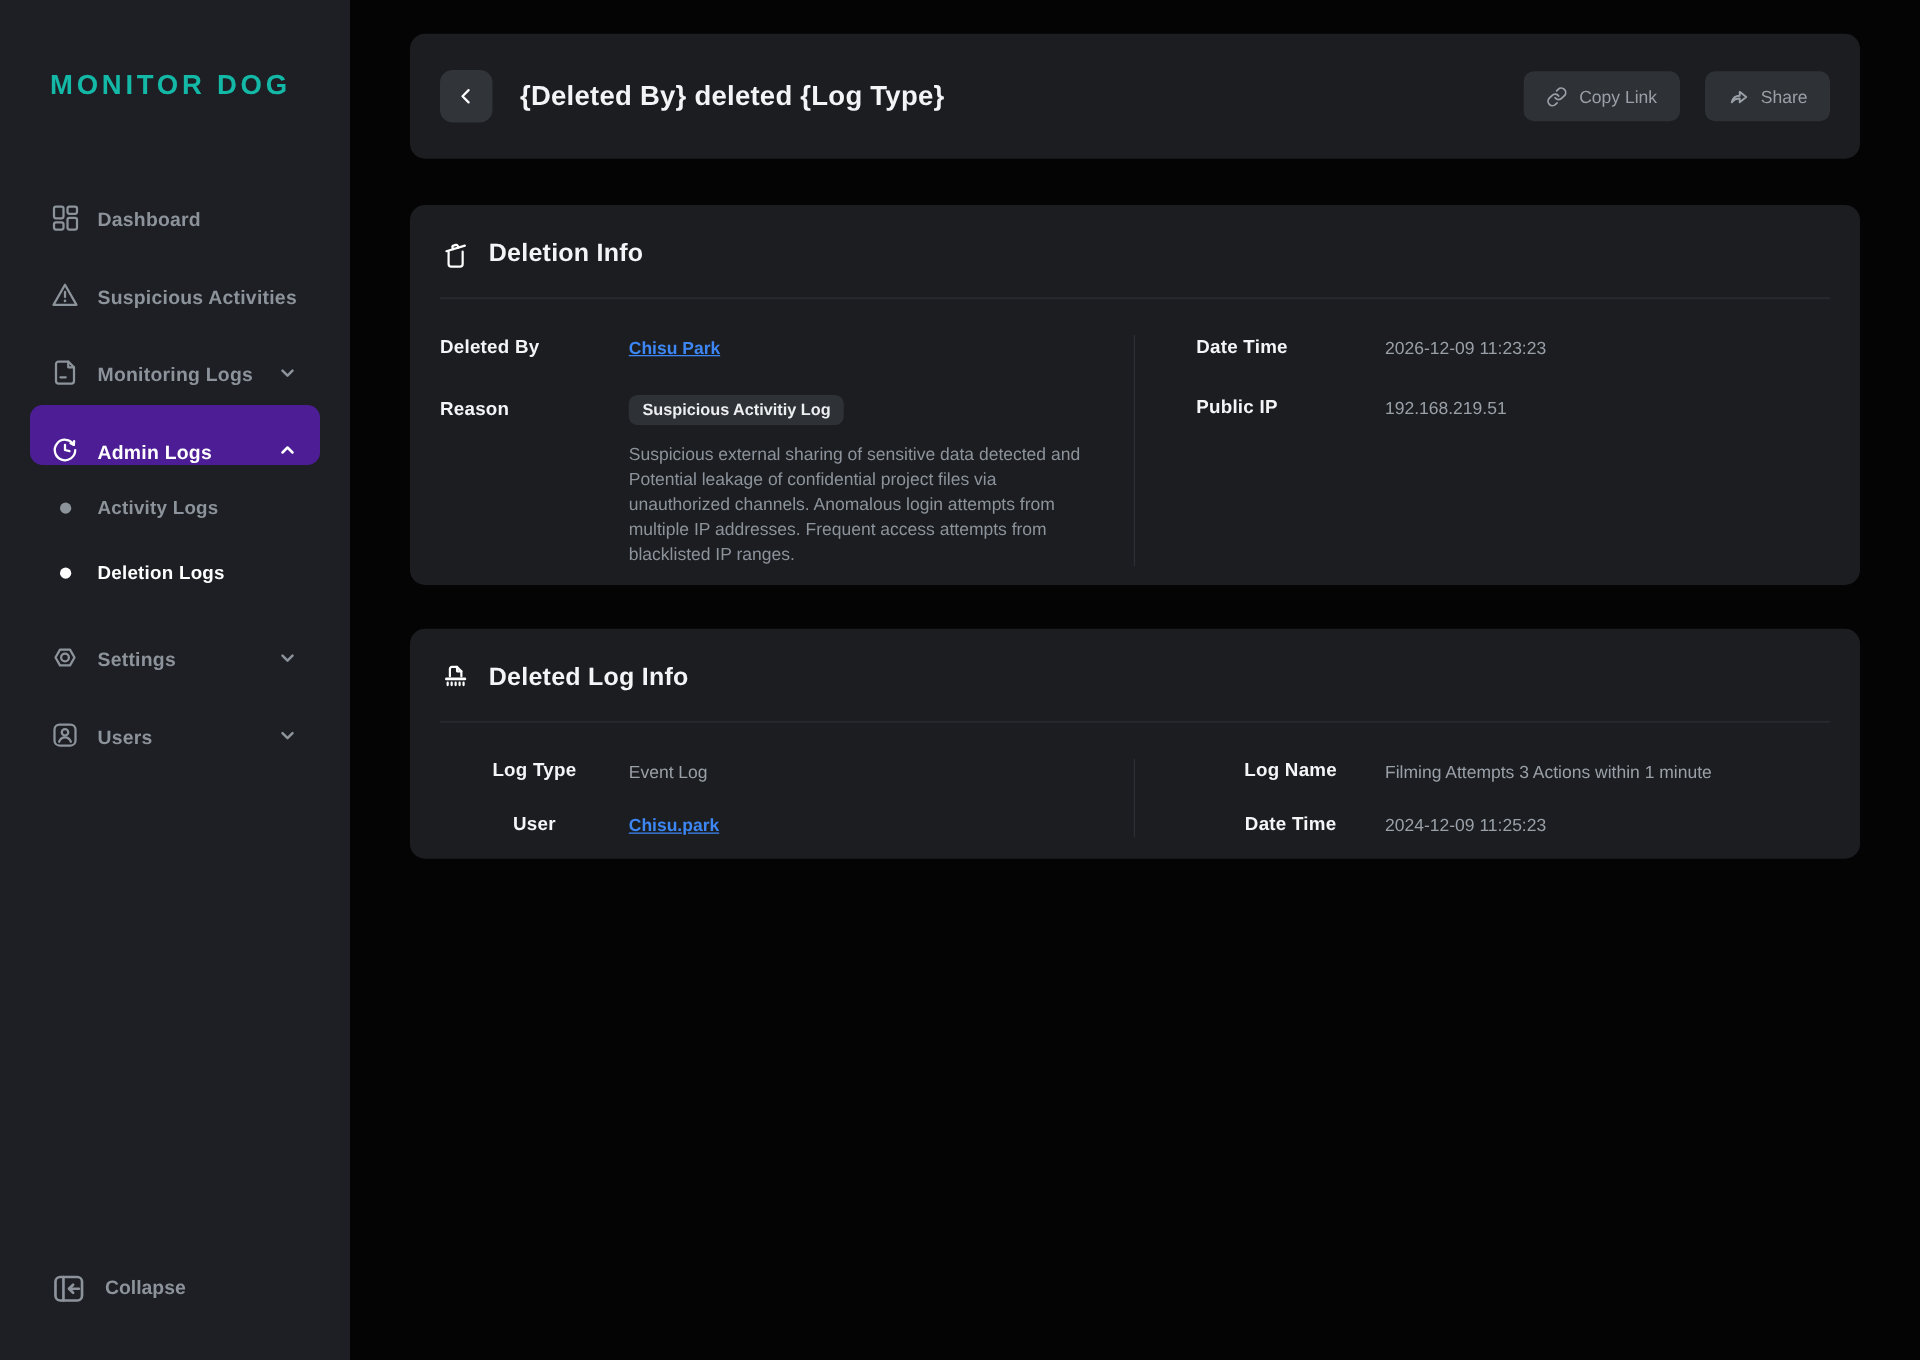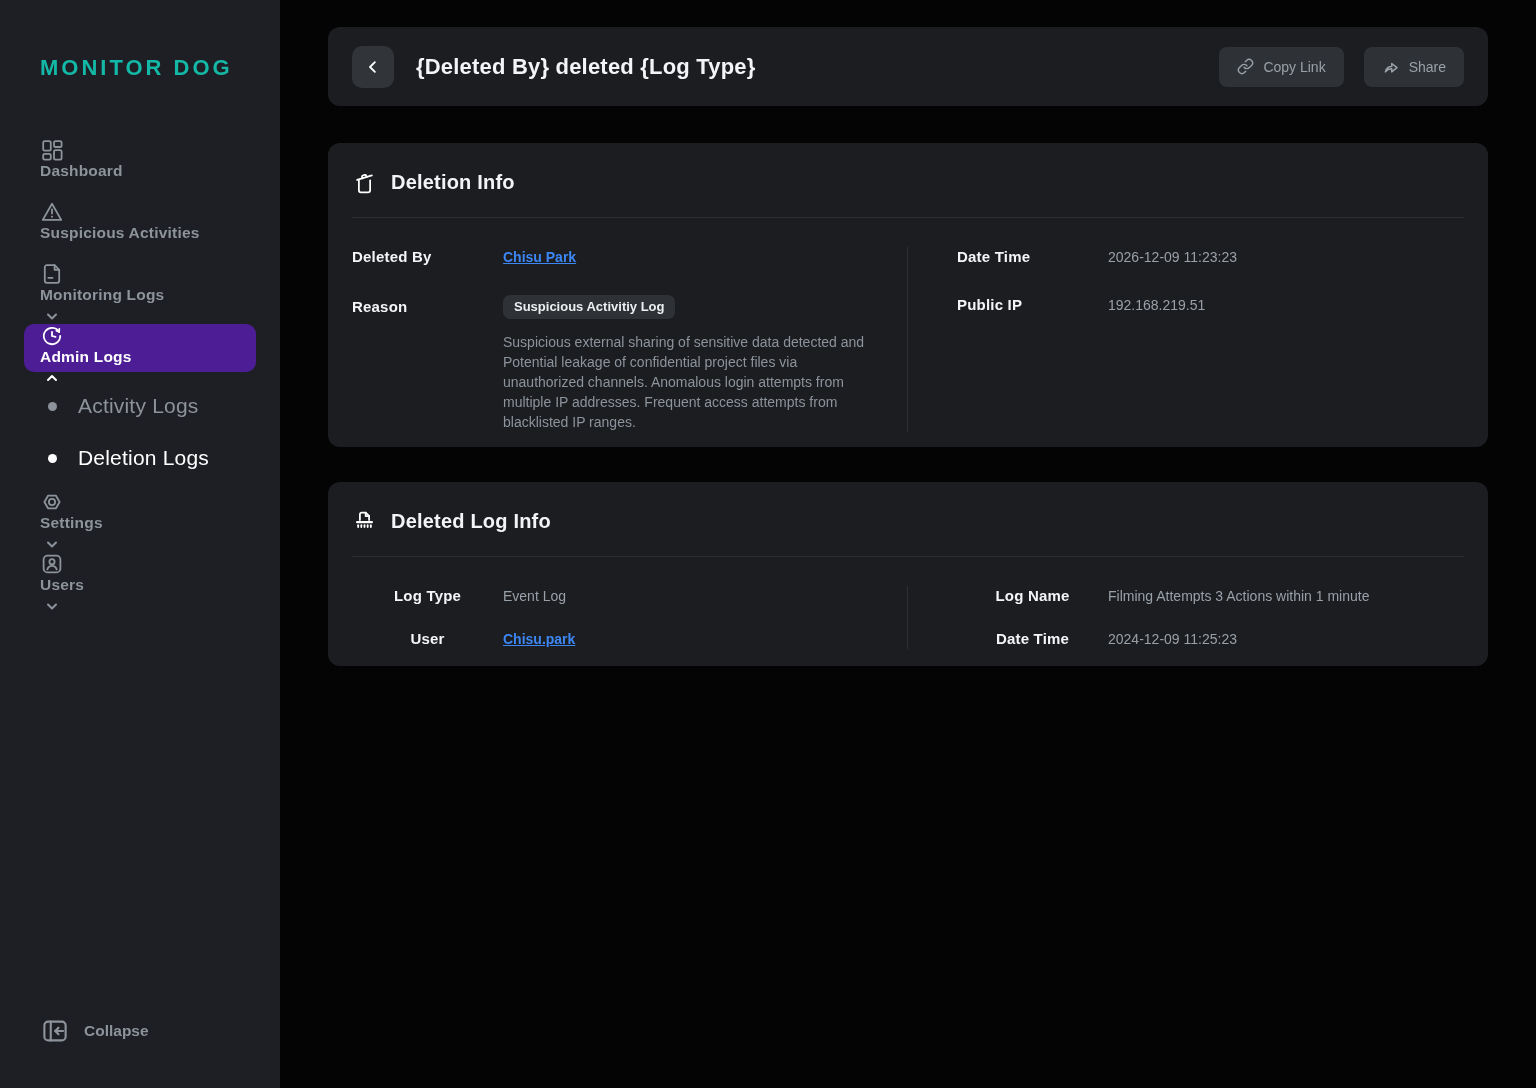--- a/index.html
+++ b/index.html
@@ -4,39 +4,39 @@
 <style>
 * { margin:0; padding:0; box-sizing:border-box; }
 html,body { width:1536px; height:1088px; }
 body { background:#040404; font-family:"Liberation Sans",sans-serif; color:#f2f4f6; overflow:hidden; }
 svg { display:block; }
 
 
 .sidebar { position:fixed; left:0; top:0; width:280px; height:1088px; background:#1d1f24; }
 .logo { margin:56px 0 0 40px; font-weight:bold; font-size:22px; letter-spacing:3px; color:#14b8a6; white-space:nowrap; line-height:24px; }
 .nav { margin-top:58px; padding:0 24px; }
-.nav-item { display:flex; align-items:flex-start; height:48px; margin-bottom:14px; padding:0 14px 0 16px; border-radius:10px; color:#8d939b; cursor:pointer;flex-direction:column; }
+.nav-item { display:flex; align-items:flex-end; height:48px; margin-bottom:14px; padding:0 14px 0 16px; border-radius:10px; color:#8d939b; cursor:pointer; }
 .nav-item .ni-icon { width:24px; height:24px; margin-right:14px; flex:none; }
 .nav-item .ni-label { font-size:15.5px; font-weight:bold; flex:1; letter-spacing:.2px; }
 .nav-item .chev { width:24px; height:24px; flex:none; }
 .nav-item.active { background:#4c1d95; color:#ffffff; }
 .sub-item { display:flex; align-items:center; height:40px; margin-bottom:8px; padding-left:24px; color:#8d939b; cursor:pointer; }
 .sub-item .dot { width:9px; height:9px; border-radius:50%; background:#8d939b; margin-right:21px; flex:none; }
-.sub-item .si-label { font-size:21px; font-weight:normal; letter-spacing:.2px; }
+.sub-item .si-label { font-size:15px; font-weight:bold; letter-spacing:.2px; }
 .sub-item.active { color:#ffffff; }
 .sub-item.active .dot { background:#ffffff; }
 .sub-gap { height:4px; }
 .collapse-row { position:absolute; left:40px; bottom:42px; display:flex; align-items:center; color:#8d939b; cursor:pointer; }
 .collapse-row .ci { width:30px; height:30px; margin-right:14px; }
 .collapse-row .cl { font-size:15.5px; font-weight:bold; }
 
 
 .main { margin-left:280px; padding:27px 48px 0; }
 .card { background:#1b1d21; border-radius:12px; }
-.header-card { height:79px; display:flex; align-items:center; padding:0 24px; }
+.header-card { height:100px; display:flex; align-items:center; padding:0 24px; }
 .back-btn { width:42px; height:42px; border-radius:10px; background:#313439; display:flex; align-items:center; justify-content:center; cursor:pointer; flex:none; }
 .page-title { font-size:22px; font-weight:bold; margin-left:22px; letter-spacing:.2px; flex:1; }
 .hbtn { height:40px; display:flex; align-items:center; gap:9px; padding:0 18px; border-radius:8px; background:#2e3135; color:#9aa0a8; font-size:14px; cursor:pointer; }
 .hbtn + .hbtn { margin-left:20px; }
 .hbtn svg { width:17px; height:17px; }
 .hbtn svg.share { width:18px; height:18px; }
 
 .info-card { margin-top:37px; padding:24px 24px 0; }
 .card-title-row { display:flex; align-items:center; height:30px; }
 .card-title-row .ct-icon { width:25px; height:25px; margin-right:14px; color:#ffffff; }

